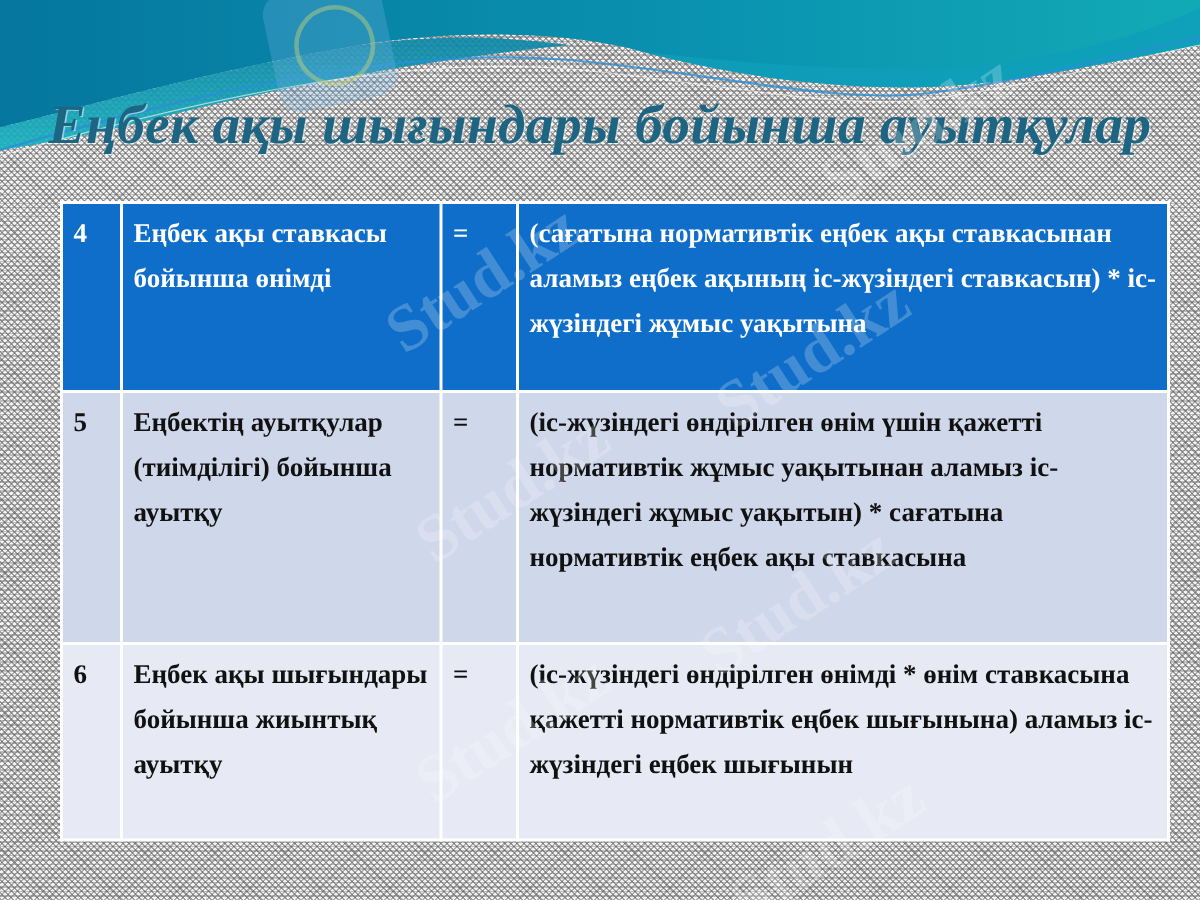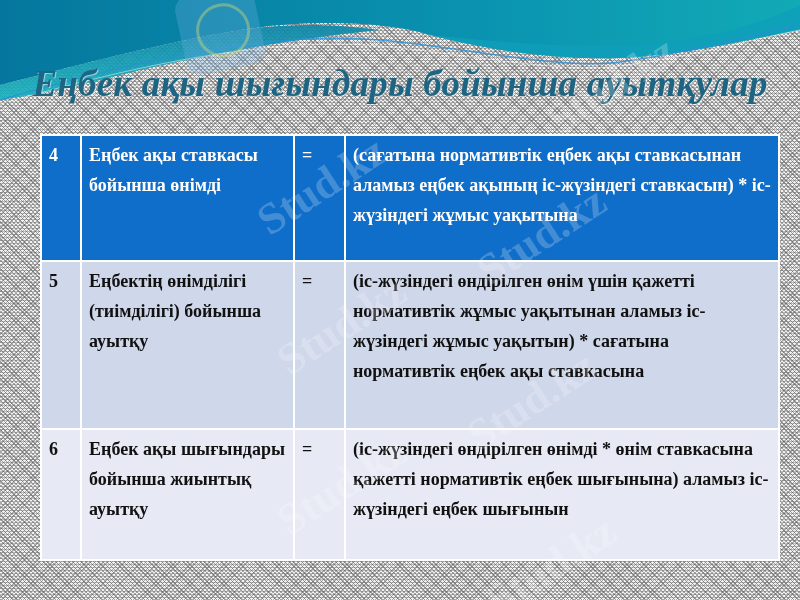--- a/index.html
+++ b/index.html
@@ -91,21 +91,21 @@
   </colgroup>
   <tbody>
     <tr class="row-1" style="background:#0f6ec9; color:#ffffff;">
       <td>4</td>
       <td>Еңбек ақы ставкасы бойынша өнімді</td>
       <td>=</td>
       <td>(сағатына нормативтік еңбек ақы ставкасынан аламыз еңбек ақының іс-жүзіндегі ставкасын) * іс-жүзіндегі жұмыс уақытына</td>
     </tr>
     <tr class="row-2" style="background:#cfd7ea; color:#111111;">
       <td>5</td>
-      <td>Еңбектің өнімділігі (тиімділігі) бойынша ауытқу</td>
+      <td>Еңбектің ауытқулар (тиімділігі) бойынша ауытқу</td>
       <td>=</td>
       <td>(іс-жүзіндегі өндірілген өнім үшін қажетті нормативтік жұмыс уақытынан аламыз іс-жүзіндегі жұмыс уақытын) * сағатына нормативтік еңбек ақы ставкасына</td>
     </tr>
     <tr class="row-3" style="background:#e7eaf5; color:#111111;">
       <td>6</td>
       <td>Еңбек ақы шығындары бойынша жиынтық ауытқу</td>
       <td>=</td>
       <td>(іс-жүзіндегі өндірілген өнімді * өнім ставкасына қажетті нормативтік еңбек шығынына) аламыз іс-жүзіндегі еңбек шығынын</td>
     </tr>
   </tbody>

